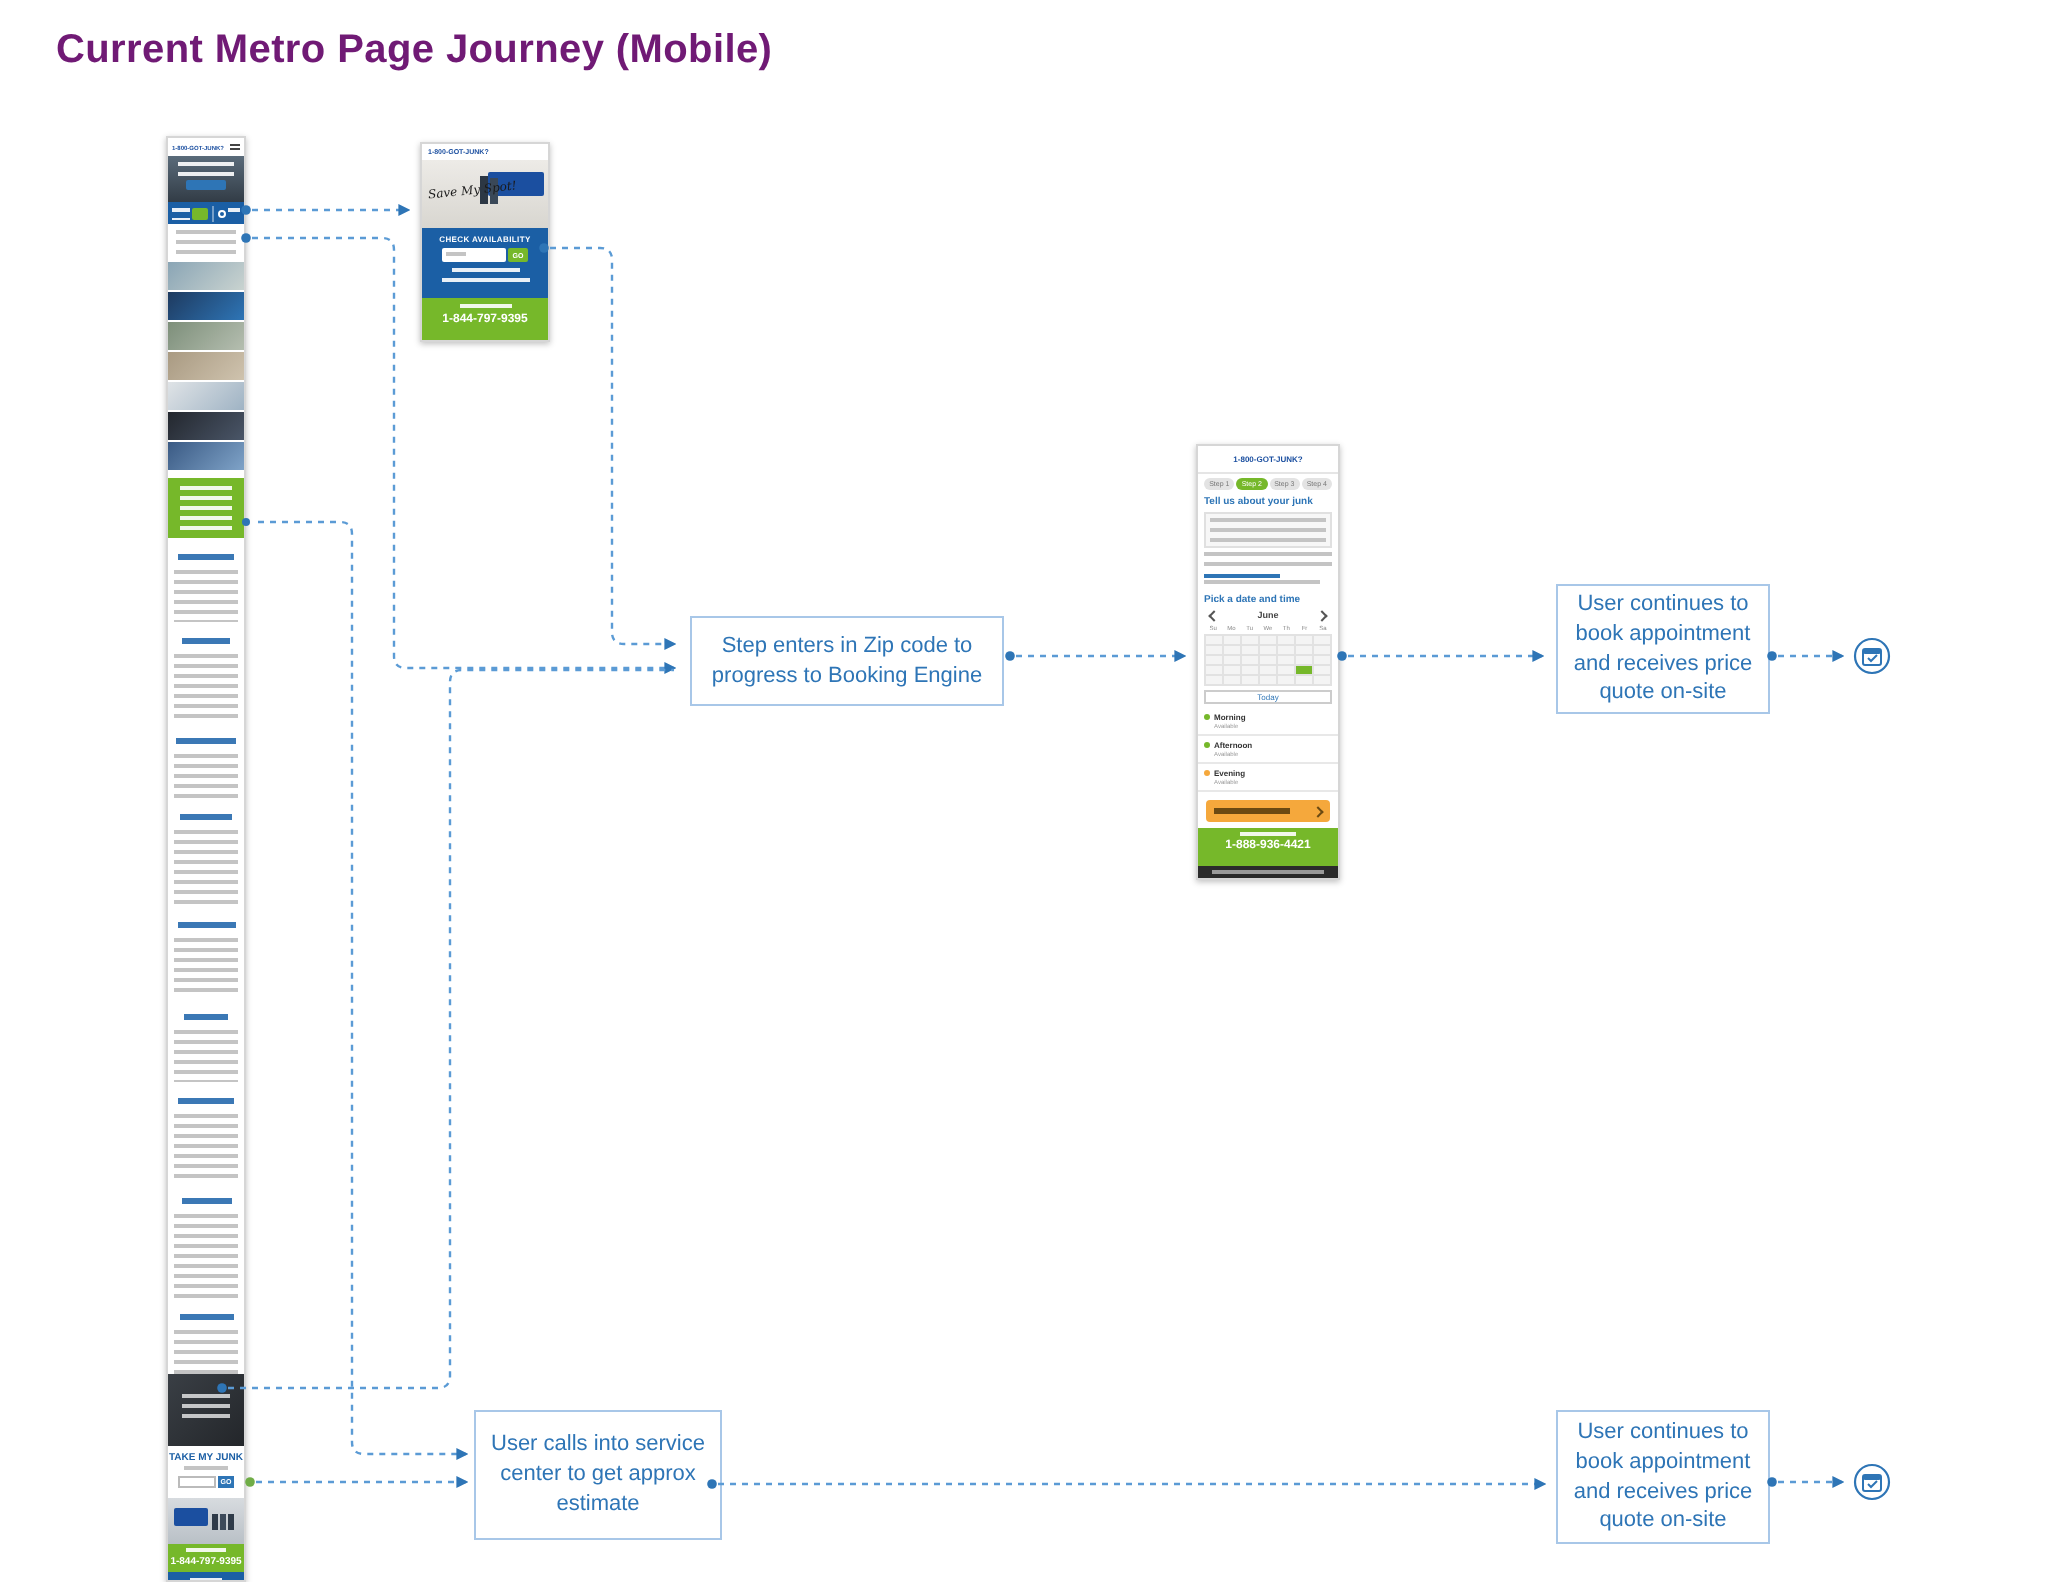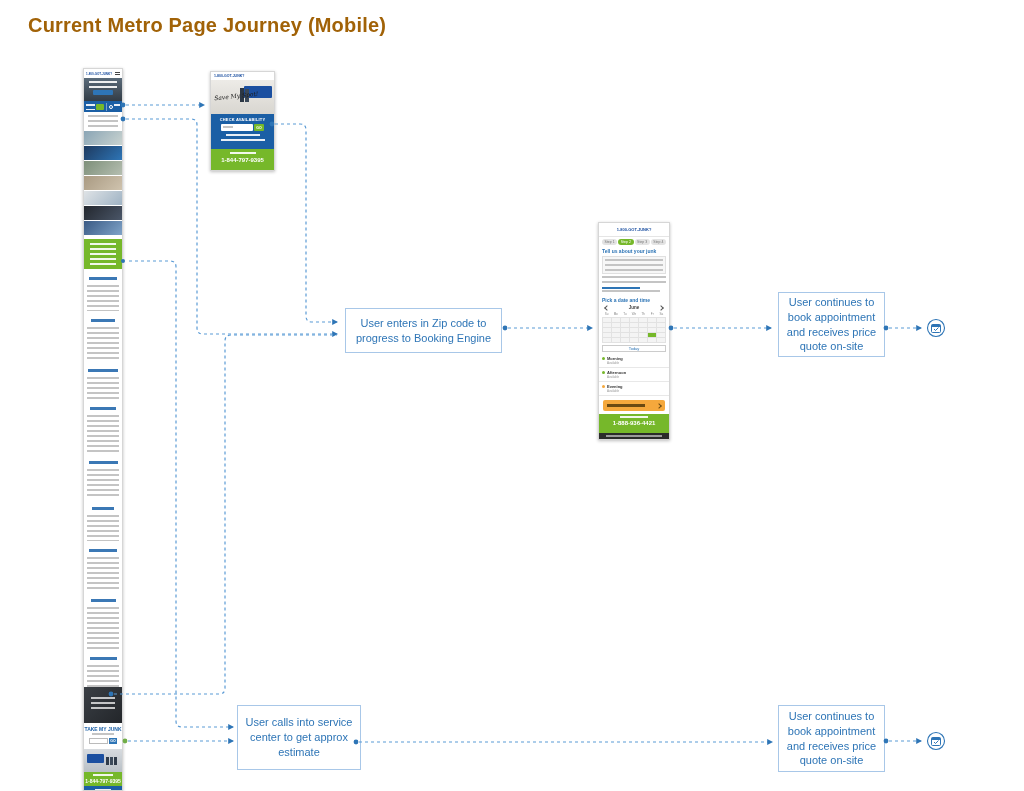--- a/index.html
+++ b/index.html
@@ -1,19 +1,19 @@
 <!DOCTYPE html>
 <html><head>
 <meta charset="utf-8">
 <style>
   html,body{margin:0;padding:0;background:#fff;}
   .canvas{position:relative;width:1024px;height:791px;background:#fff;overflow:hidden;
           font-family:"Liberation Sans",sans-serif;}
   .page-title{position:absolute;left:28px;top:14px;font-size:20px;font-weight:700;
-              color:#a16207;letter-spacing:.2px;}
+              color:#701a75;letter-spacing:.2px;}
   
   .flowbox{position:absolute;background:#fff;border:1px solid #a8c7e8;color:#2e75b6;
            font-size:11px;line-height:1.35;display:flex;align-items:center;justify-content:center;
            text-align:center;padding:3px 5px;box-sizing:border-box;}
   
   .phone{position:absolute;background:#fff;border:1px solid #d6d6d6;box-sizing:border-box;
          box-shadow:0 1px 3px rgba(0,0,0,.25);overflow:hidden;font-family:"Liberation Sans",sans-serif;}
   
   .st{background:repeating-linear-gradient(to bottom,#c4c4c4 0 2px,transparent 2px 5px);}
   .st-w{background:repeating-linear-gradient(to bottom,rgba(255,255,255,.9) 0 2px,transparent 2px 5px);}
@@ -264,21 +264,21 @@
     <div style="margin-top:3px;height:17px;background:#76b82a;padding-top:2px;text-align:center;">
       <div class="st-w cx" style="width:28px;height:3px;"></div>
       <div style="font-size:6px;font-weight:bold;color:#fff;margin-top:1px;white-space:nowrap;">1-888-936-4421</div>
     </div>
     <div style="height:8px;background:#2b2b2b;display:flex;align-items:center;justify-content:center;">
       <span class="st-d" style="width:56px;height:4px;"></span>
     </div>
   </div>
 
   <div class="flowbox" style="left:345px;top:308px;width:157px;height:45px;">
-    <span>User enters in Zip code to progress to Booking Engine</span>
+    <span>Step enters in Zip code to progress to Booking Engine</span>
   </div>
   <div class="flowbox" style="left:778px;top:292px;width:107px;height:65px;">
     <span>User continues to book appointment and receives price quote on-site</span>
   </div>
   <div class="flowbox" style="left:237px;top:705px;width:124px;height:65px;">
     <span>User calls into service center to get approx estimate</span>
   </div>
   <div class="flowbox" style="left:778px;top:705px;width:107px;height:67px;">
     <span>User continues to book appointment and receives price quote on-site</span>
   </div>

